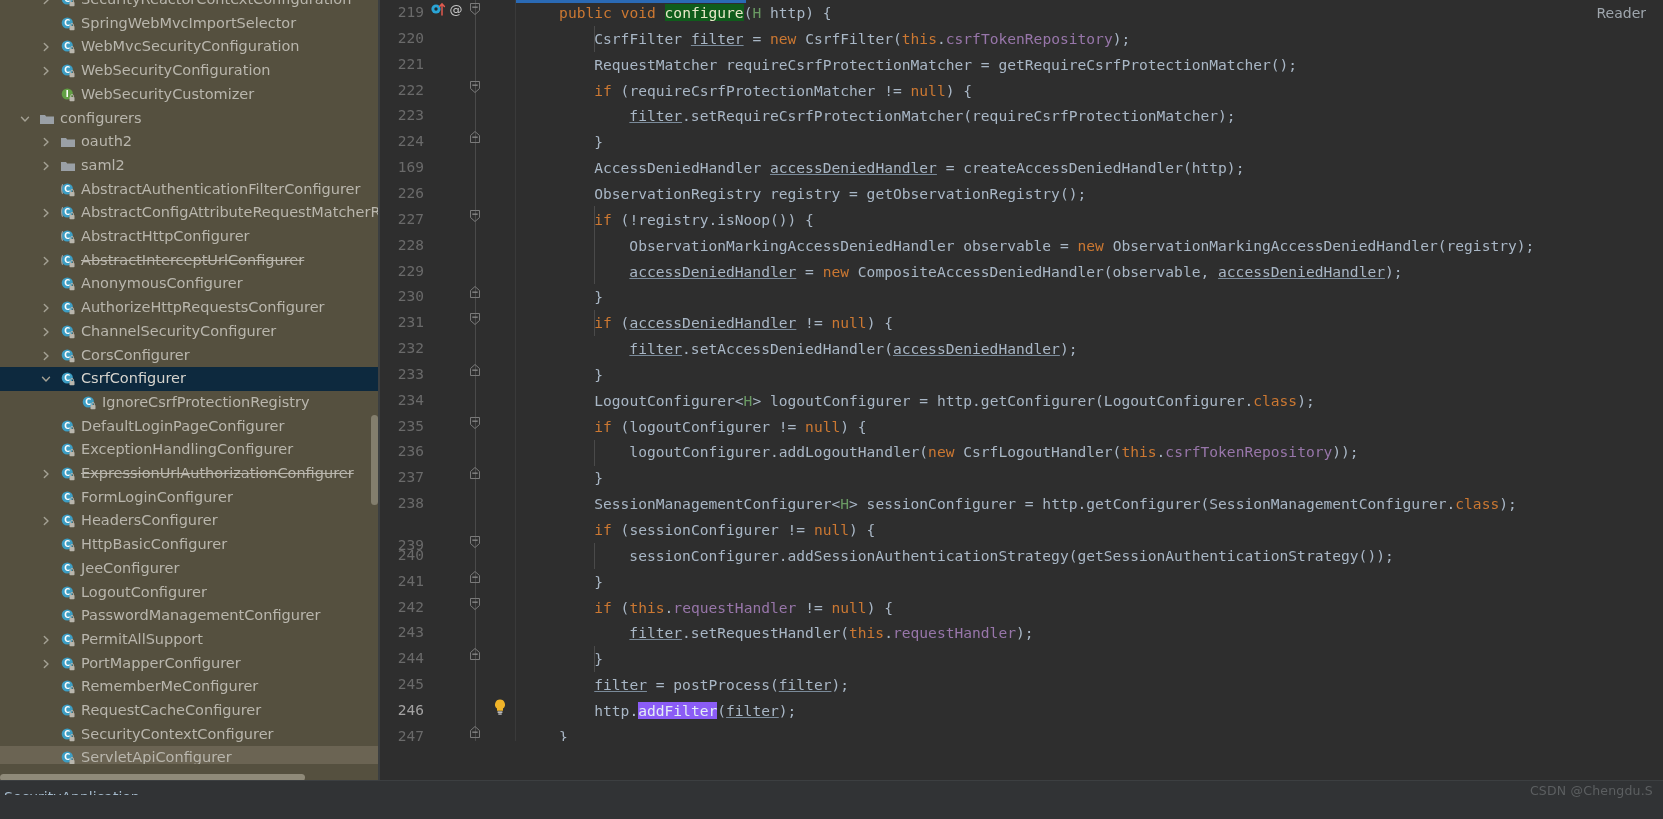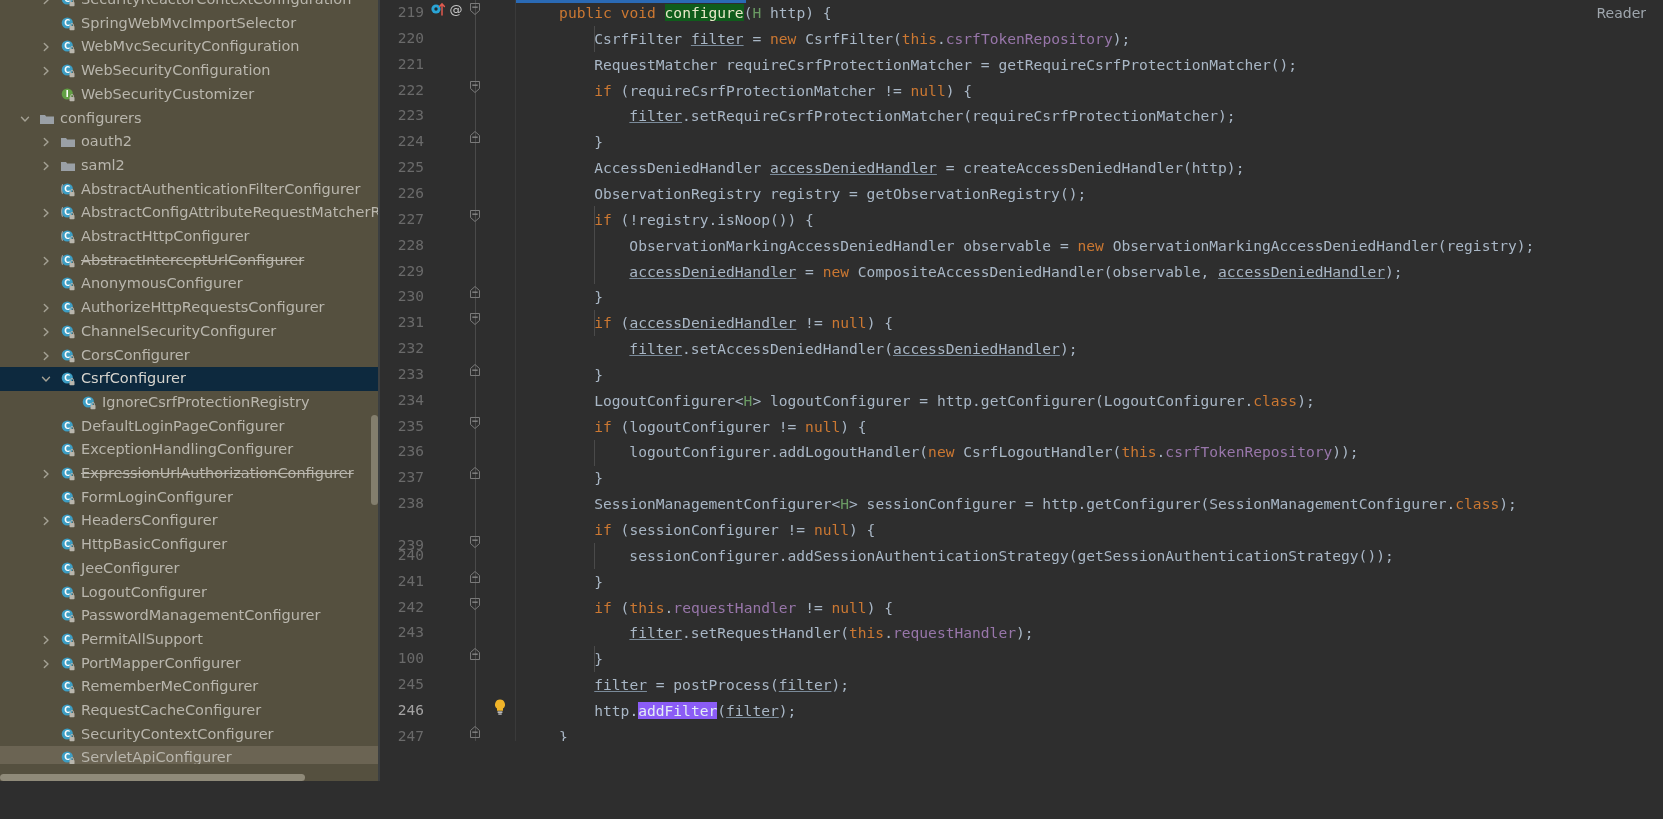--- a/index.html
+++ b/index.html
@@ -625,21 +625,21 @@
           <span class="gnum">223</span>
         </div>
         <div class="gline" style="top: 129.25px;">
           <span class="gnum">224</span>
           <span class="foldmark"><svg width="14" height="16" viewBox="0 0 14 16">
               <path d="M7 1.5 l4.5 4 v7 h-9 v-7 Z" stroke="#7a7a7a" stroke-width="1" fill="none"></path>
               <rect x="4.3" y="6.6" width="5.4" height="1.1" fill="#9a9a9a"></rect>
             </svg></span>
         </div>
         <div class="gline" style="top: 155.1px;">
-          <span class="gnum">225</span>
+          <span class="gnum">169</span>
         </div>
         <div class="gline" style="top: 180.95px;">
           <span class="gnum">226</span>
         </div>
         <div class="gline" style="top: 206.8px;">
           <span class="gnum">227</span>
           <span class="foldmark"><svg width="14" height="16" viewBox="0 0 14 16">
               <path d="M2.5 2.5 h9 v7 l-4.5 4 l-4.5 -4 Z" stroke="#7a7a7a" stroke-width="1" fill="none"></path>
               <rect x="4.3" y="5.6" width="5.4" height="1.1" fill="#9a9a9a"></rect>
             </svg></span>
@@ -718,21 +718,21 @@
           <span class="gnum">242</span>
           <span class="foldmark"><svg width="14" height="16" viewBox="0 0 14 16">
               <path d="M2.5 2.5 h9 v7 l-4.5 4 l-4.5 -4 Z" stroke="#7a7a7a" stroke-width="1" fill="none"></path>
               <rect x="4.3" y="5.6" width="5.4" height="1.1" fill="#9a9a9a"></rect>
             </svg></span>
         </div>
         <div class="gline" style="top: 620.4px;">
           <span class="gnum">243</span>
         </div>
         <div class="gline" style="top: 646.25px;">
-          <span class="gnum">100</span>
+          <span class="gnum">244</span>
           <span class="foldmark"><svg width="14" height="16" viewBox="0 0 14 16">
               <path d="M7 1.5 l4.5 4 v7 h-9 v-7 Z" stroke="#7a7a7a" stroke-width="1" fill="none"></path>
               <rect x="4.3" y="6.6" width="5.4" height="1.1" fill="#9a9a9a"></rect>
             </svg></span>
         </div>
         <div class="gline" style="top: 672.1px;">
           <span class="gnum">245</span>
         </div>
         <div class="gline" style="top: 697.95px;">
           <span class="gnum cur">246</span>
@@ -786,14 +786,18 @@
         <div style="position: absolute; top: 206px; left: 78.24px; width: 1px; height: 78px; background: rgb(74, 74, 74);"></div>
         <div style="position: absolute; top: 310px; left: 78.24px; width: 1px; height: 26px; background: rgb(74, 74, 74);"></div>
         <div style="position: absolute; top: 440px; left: 78.24px; width: 1px; height: 26px; background: rgb(74, 74, 74);"></div>
         <div style="position: absolute; top: 543px; left: 78.24px; width: 1px; height: 26px; background: rgb(74, 74, 74);"></div>
         <div style="position: absolute; top: 646px; left: 78.24px; width: 1px; height: 26px; background: rgb(74, 74, 74);"></div>
       </div>
     <div id="stripe"></div>
     <div id="reader">Reader</div>
   </div>
 
+  <div id="bottombar">
+    <div id="bottom-breadcrumb">SecurityApplication</div>
+    <div id="watermark">CSDN @Chengdu.S</div>
+  </div>
 
 </div>
 
 </body></html>

